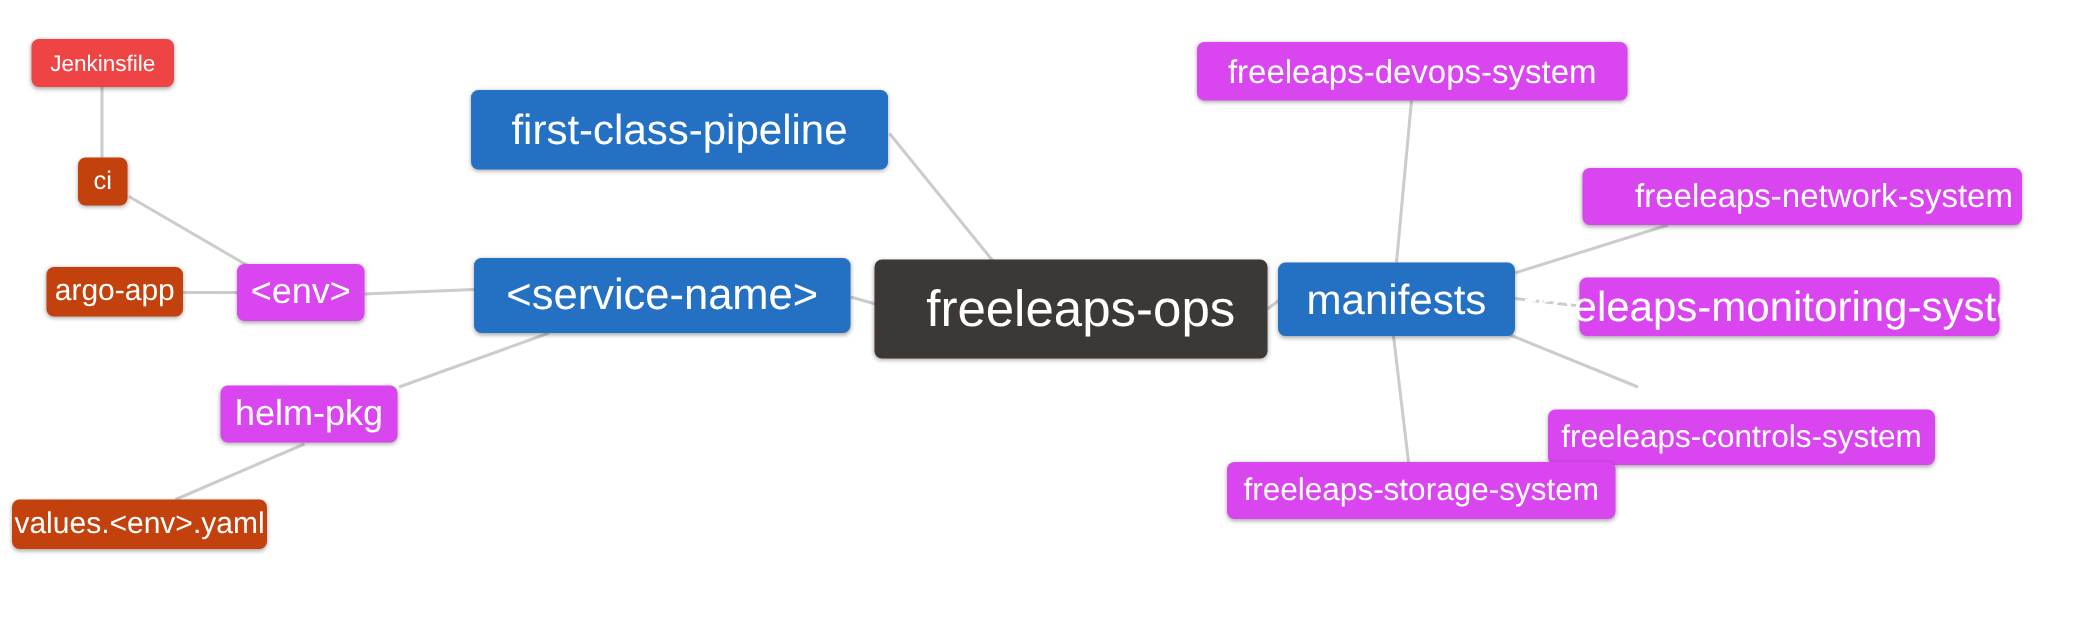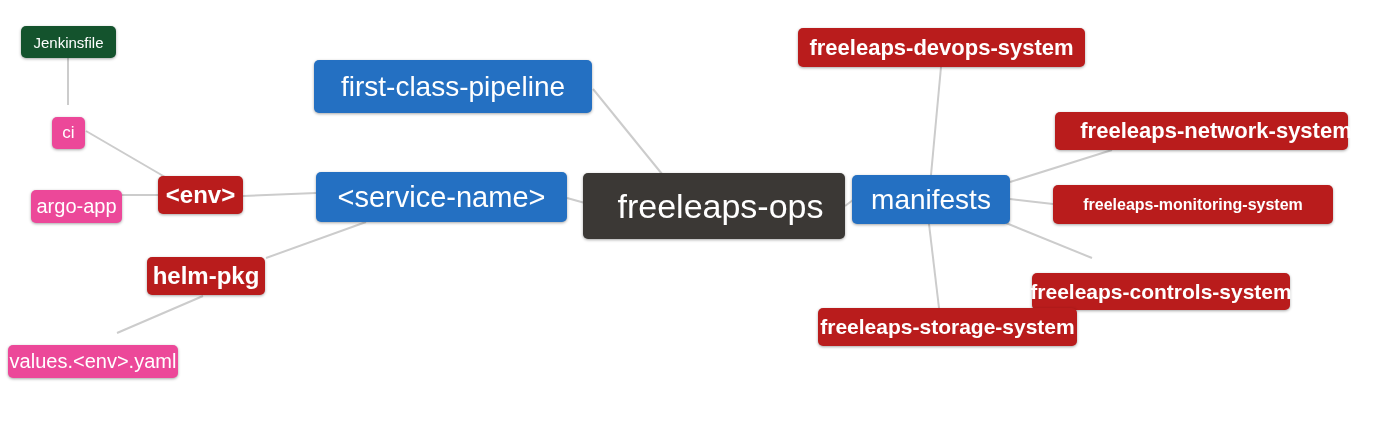--- a/index.html
+++ b/index.html
@@ -18,38 +18,38 @@
     color:#ffffff;
     border-radius:5px;
     box-shadow:0 1px 3px rgba(0,0,0,0.35);
     white-space:nowrap;
     box-sizing:border-box;
     cursor:pointer;
     user-select:none;
   }
   .c-root   {background:#3B3835;}
   .c-branch {background:#2470C2;}
-  .c-green  {background:#b91c1c;font-weight:bold;}
-  .c-red    {background:#ec4899;margin-top:12px;}
-  .c-orange {background:#14532d;}
+  .c-green  {background:#d946ef;}
+  .c-red    {background:#c2410c;}
+  .c-orange {background:#ef4444;}
 
   
   .n-jenkinsfile {left:21px;  top:26px;  width:95px;  height:32px; font-size:15px;}
   .n-ci          {left:52px;  top:105px; width:33px;  height:32px; font-size:17px;}
   .n-argo        {left:31px;  top:178px; width:91px;  height:33px; font-size:20px;}
   .n-env         {left:158px; top:176px; width:85px;  height:38px; font-size:24px;}
   .n-helm        {left:147px; top:257px; width:118px; height:38px; font-size:24px;text-align:center;}
   .n-values      {left:8px;   top:333px; width:170px; height:33px; font-size:20px;}
   .n-fcp         {left:314px; top:36px;  width:278px; height:53px; font-size:28px;margin-top:24px;}
   .n-service     {left:316px; top:172px; width:251px; height:50px; font-size:29px;}
   .n-root       {left:583px; top:173px; width:262px; height:66px; font-size:34px;padding-left:13px;}
   .n-manifests   {left:852px; top:175px; width:158px; height:49px; font-size:28px;}
   .n-devops      {left:798px; top:28px;  width:287px; height:39px; font-size:22px;}
   .n-network     {left:1055px;top:112px; width:293px; height:38px; font-size:22px;padding-left:29px;}
-  .n-monitoring  {left:1053px;top:185px; width:280px; height:39px; font-size:16px;}
+  .n-monitoring  {left:1053px;top:185px; width:280px; height:39px; font-size:28px;}
   .n-controls    {left:1032px;top:257px; width:258px; height:37px; font-size:21px;margin-top:16px;}
   .n-storage     {left:818px; top:308px; width:259px; height:38px; font-size:21px;}
 </style>
 </head>
 <body>
 
 <div class="canvas">
 
   <svg class="edges" viewBox="0 0 1390 421" xmlns="http://www.w3.org/2000/svg">
     <line x1="68" y1="58" x2="68" y2="105"></line>

